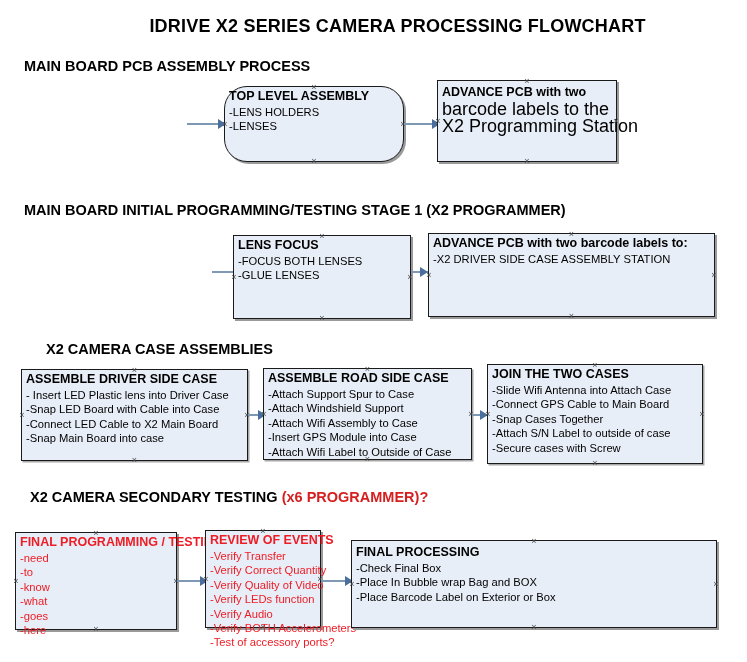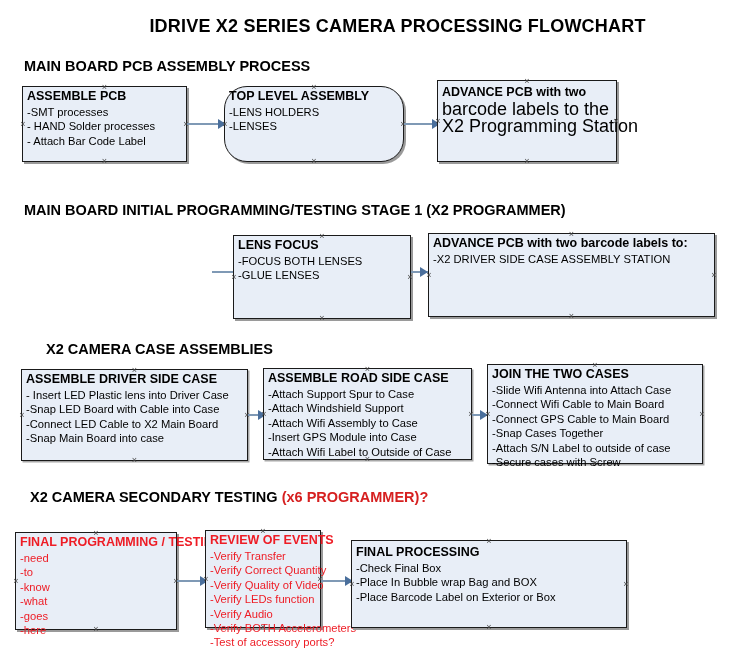--- a/index.html
+++ b/index.html
@@ -92,34 +92,20 @@
 <body>
 
 <div id="canvas">
 
   <div class="title">IDRIVE X2  SERIES CAMERA PROCESSING FLOWCHART</div>
 
   <div class="section-head" style="left:24px; top:58px;">
     <span>MAIN BOARD PCB ASSEMBLY PROCESS</span>
   </div>
 
-  <div class="box" style="left:22px; top:86px; width:165px; height:76px;">
-    <div class="box-inner">
-      <h4>ASSEMBLE PCB</h4>
-      <ul>
-        <li>-SMT processes</li>
-        <li>- HAND Solder processes</li>
-        <li>- Attach Bar Code Label</li>
-      </ul>
-    </div>
-    <span class="handle" style="left:50%; top:0;"></span>
-    <span class="handle" style="left:50%; top:100%;"></span>
-    <span class="handle" style="left:0; top:50%;"></span>
-    <span class="handle" style="left:100%; top:50%;"></span>
-  </div>
 
   <div class="conn" style="left:187px; top:123px; width:35px;"></div>
   <div class="arrow" style="left:218px; top:119px;"></div>
 
   <div class="box" style="left:224px; top:86px; width:180px; height:76px;border-radius:23px;">
     <div class="box-inner">
       <h4>TOP LEVEL ASSEMBLY</h4>
       <ul>
         <li>-LENS HOLDERS</li>
         <li>-LENSES</li>
@@ -227,21 +213,20 @@
   </div>
 
   <div class="conn" style="left:472px; top:414px; width:15px;"></div>
   <div class="arrow" style="left:480px; top:410px;"></div>
 
   <div class="box thin" style="left:487px; top:364px; width:216px; height:100px;">
     <div class="box-inner">
       <h4>JOIN THE TWO CASES</h4>
       <ul>
         <li>-Slide Wifi Antenna into Attach Case</li>
-        <li>-Connect Wifi Cable to Main Board</li>
         <li>-Connect GPS Cable to Main Board</li>
         <li>-Snap Cases Together</li>
         <li>-Attach S/N Label to outside of case</li>
         <li>-Secure cases with Screw</li>
       </ul>
     </div>
     <span class="handle" style="left:50%; top:0;"></span>
     <span class="handle" style="left:50%; top:100%;"></span>
     <span class="handle" style="left:0; top:50%;"></span>
     <span class="handle" style="left:100%; top:50%;"></span>
@@ -287,21 +272,21 @@
     </div>
     <span class="handle" style="left:50%; top:0;"></span>
     <span class="handle" style="left:50%; top:100%;"></span>
     <span class="handle" style="left:0; top:50%;"></span>
     <span class="handle" style="left:100%; top:50%;"></span>
   </div>
 
   <div class="conn" style="left:321px; top:580px; width:30px;"></div>
   <div class="arrow" style="left:345px; top:576px;"></div>
 
-  <div class="box" style="left:351px; top:540px; width:276px; height:88px;">
+  <div class="box" style="left:351px; top:540px; width:366px; height:88px;">
     <div class="box-inner" style="top:4px;">
       <h4>FINAL PROCESSING</h4>
       <ul>
         <li> -Check Final Box</li>
         <li>-Place In Bubble wrap Bag and BOX</li>
         <li>-Place Barcode Label on Exterior or Box</li>
       </ul>
     </div>
     <span class="handle" style="left:50%; top:0;"></span>
     <span class="handle" style="left:50%; top:100%;"></span>

